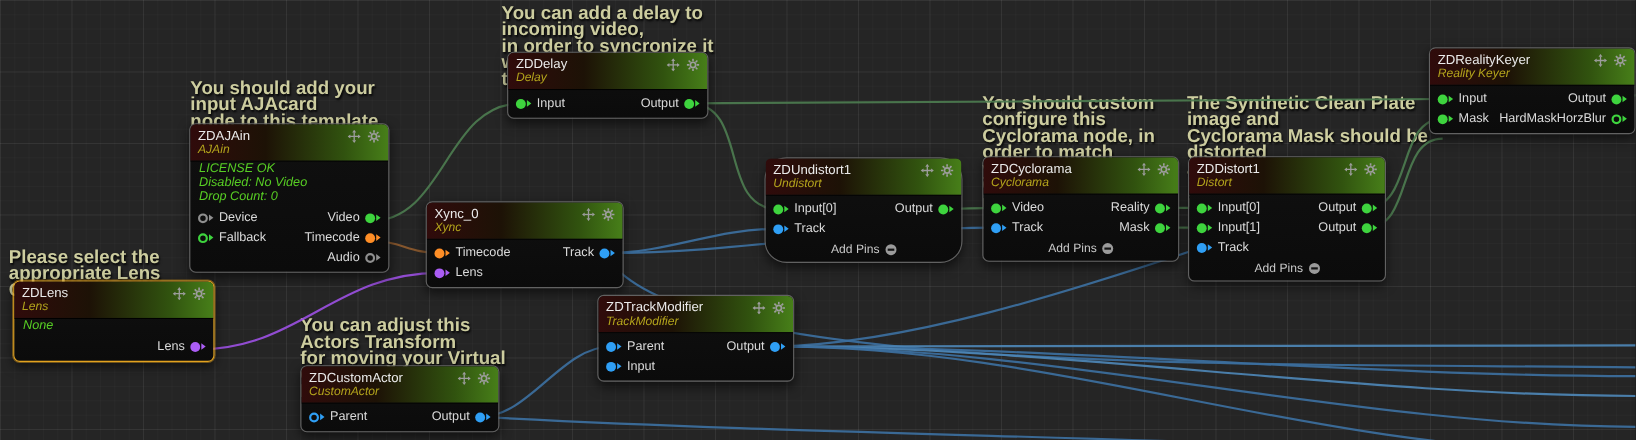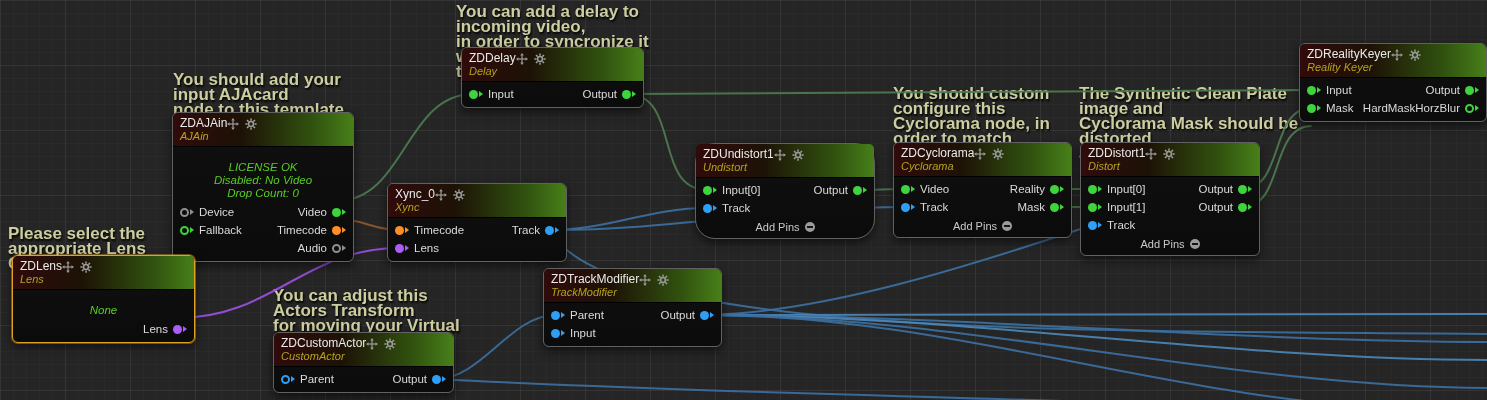--- a/index.html
+++ b/index.html
@@ -20,28 +20,28 @@
     line-height:15px;white-space:pre-line;text-shadow:1px 2px 2px rgba(0,0,0,.9);
   }
   .node{
     position:absolute;z-index:2;border:1px solid #616161;border-radius:6px;
     background:linear-gradient(180deg,#101010,#0b0b0b);
     box-shadow:0 4px 10px rgba(0,0,0,.55);
   }
   .node.selected{border-color:#e2a21f;box-shadow:0 0 0 1px rgba(226,162,31,.45),0 4px 10px rgba(0,0,0,.55);}
   .nhead{
     background:linear-gradient(90deg,#300b0b 0%,#1d1206 38%,#31530f 78%,#477f19 100%);
-    border-radius:5px 5px 0 0;padding:3px 7px 3px;display:flex;justify-content:flex-start;
+    border-radius:5px 5px 0 0;padding:3px 7px 3px;display:flex;justify-content:space-between;
     border-bottom:1px solid #000;
   }
   .ntitle{font-size:12px;line-height:14px;color:#eaeaea;}
   .nsub{font-size:11px;line-height:13px;font-style:italic;color:#b3a41c;}
   .nicons{display:flex;gap:6px;margin-top:2px;}
   .nicons span{display:inline-flex;cursor:pointer;}
-  .nstatus{padding:14px 8px 0;font-style:italic;font-size:11.5px;line-height:13px;color:#57cd24;text-align:center;}
+  .nstatus{padding:0 8px 0;font-style:italic;font-size:11.5px;line-height:13px;color:#57cd24;}
   .nrows{padding:3px 0 4px;}
   .nrow{display:flex;justify-content:space-between;align-items:center;height:18px;padding:0 7px;}
   .nside{display:flex;align-items:center;gap:5px;font-size:11.5px;color:#dadada;}
   .nfoot{display:flex;justify-content:center;align-items:center;gap:5px;padding:0 0 5px;font-size:11px;color:#c9c9c9;}
   .pin{display:flex;align-items:center;cursor:crosshair;}
   .pin .dot{width:9px;height:9px;border-radius:50%;background:var(--c);display:block;}
   .pin.hollow .dot{background:transparent;border:2px solid var(--c);width:5px;height:5px;}
   .pin .wedge{display:block;width:0;height:0;border-top:3px solid transparent;border-bottom:3px solid transparent;border-left:4px solid var(--c);margin-left:1px;}
   .addpin-ico{width:10px;height:10px;border-radius:50%;background:#9b9b9b;position:relative;display:inline-block;}
   .addpin-ico::after{content:"";position:absolute;left:2px;right:2px;top:4px;height:2px;background:#141414;}

